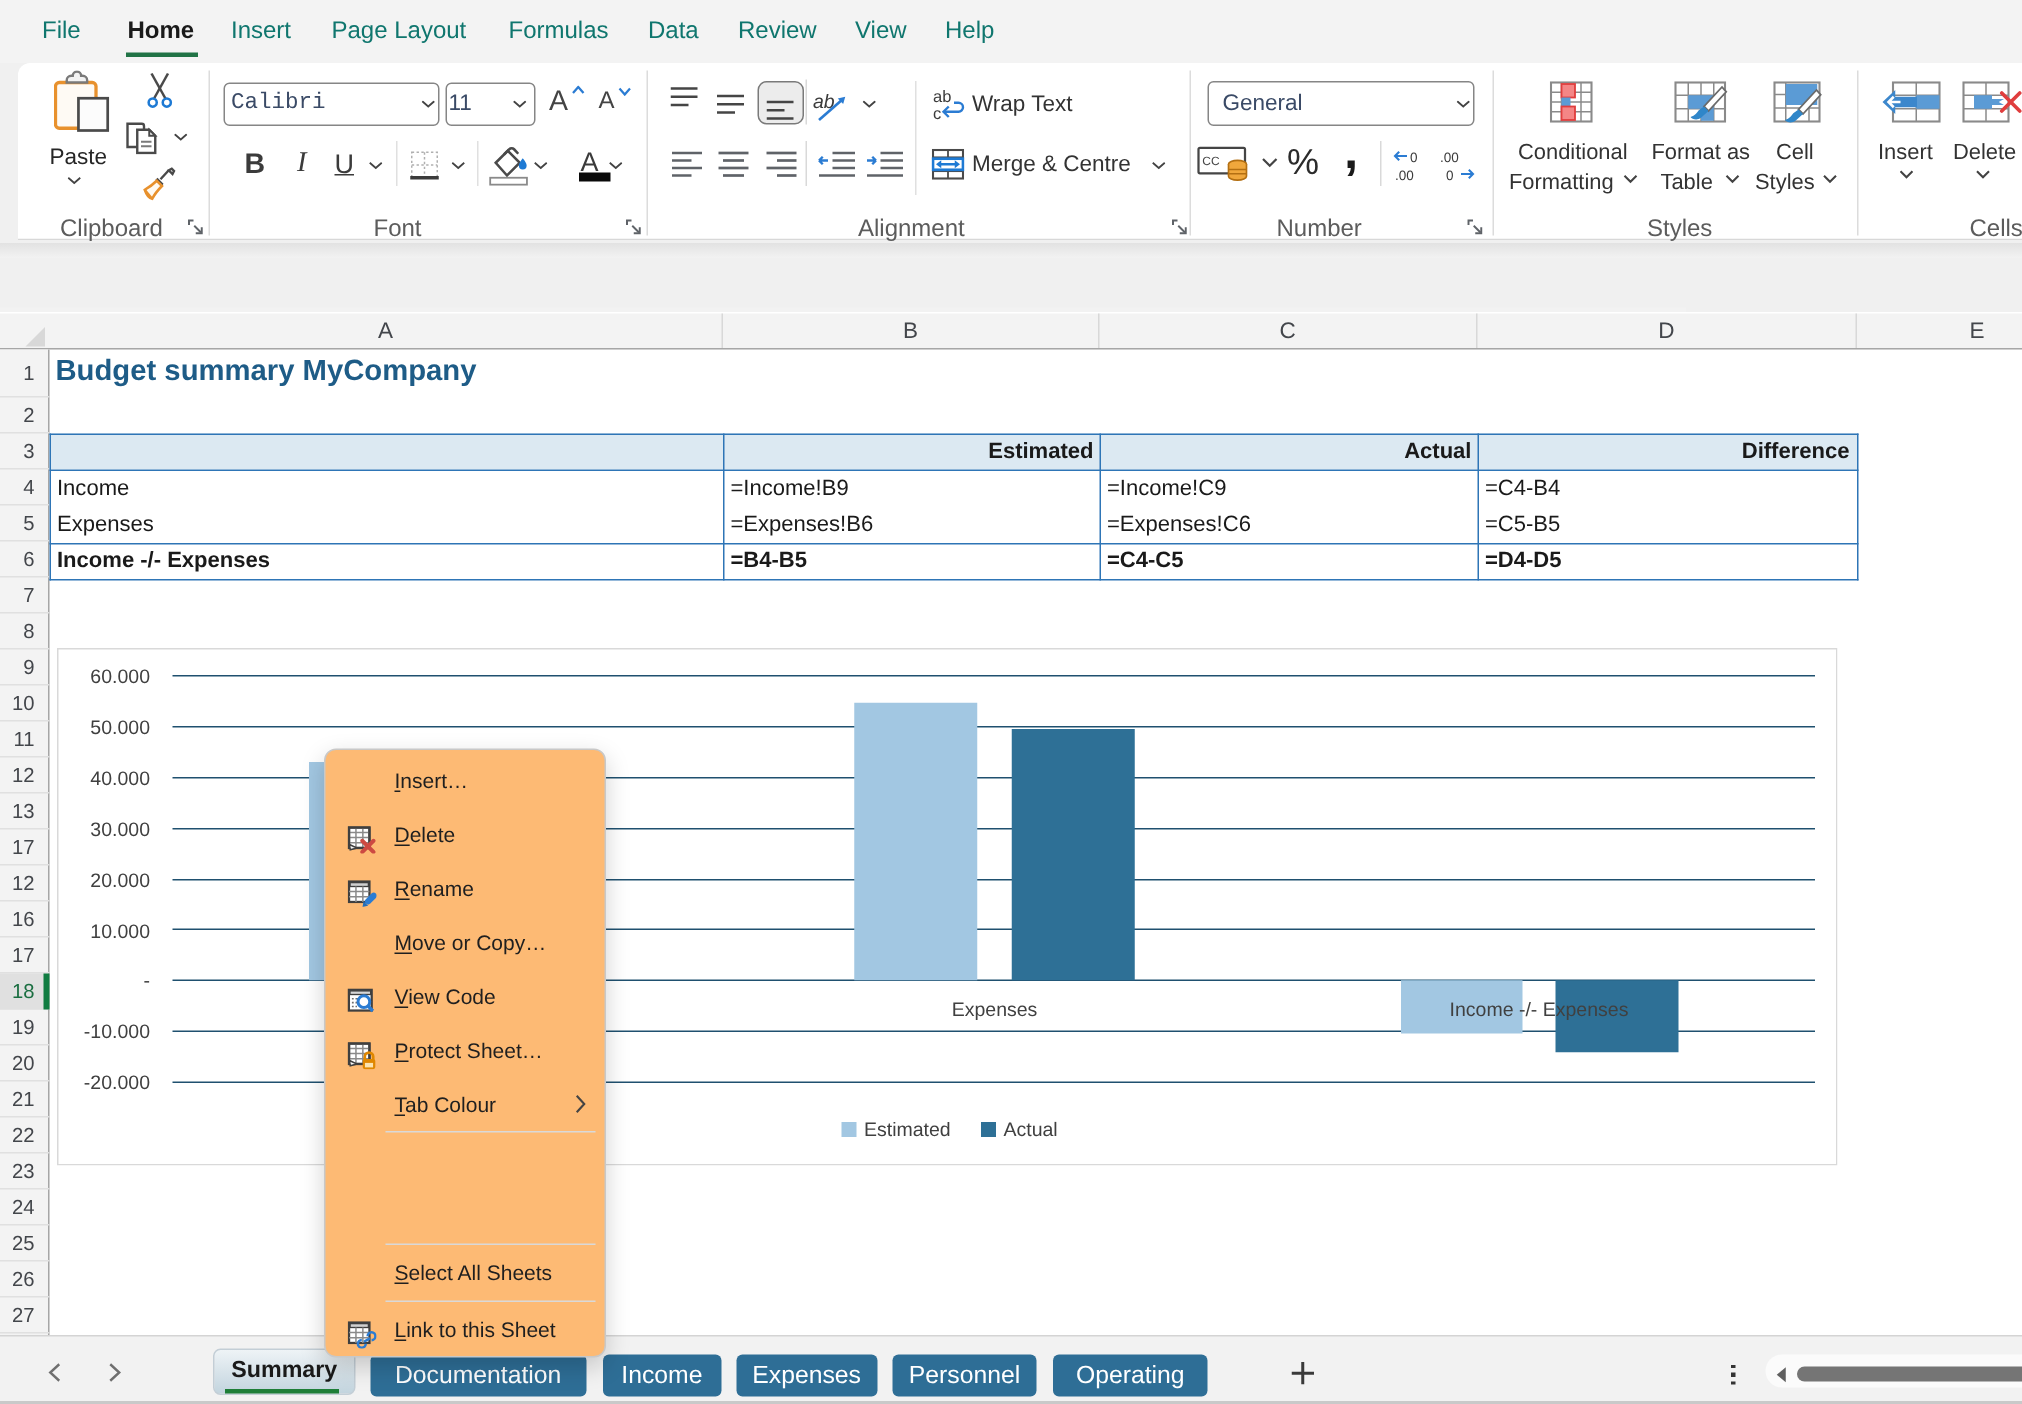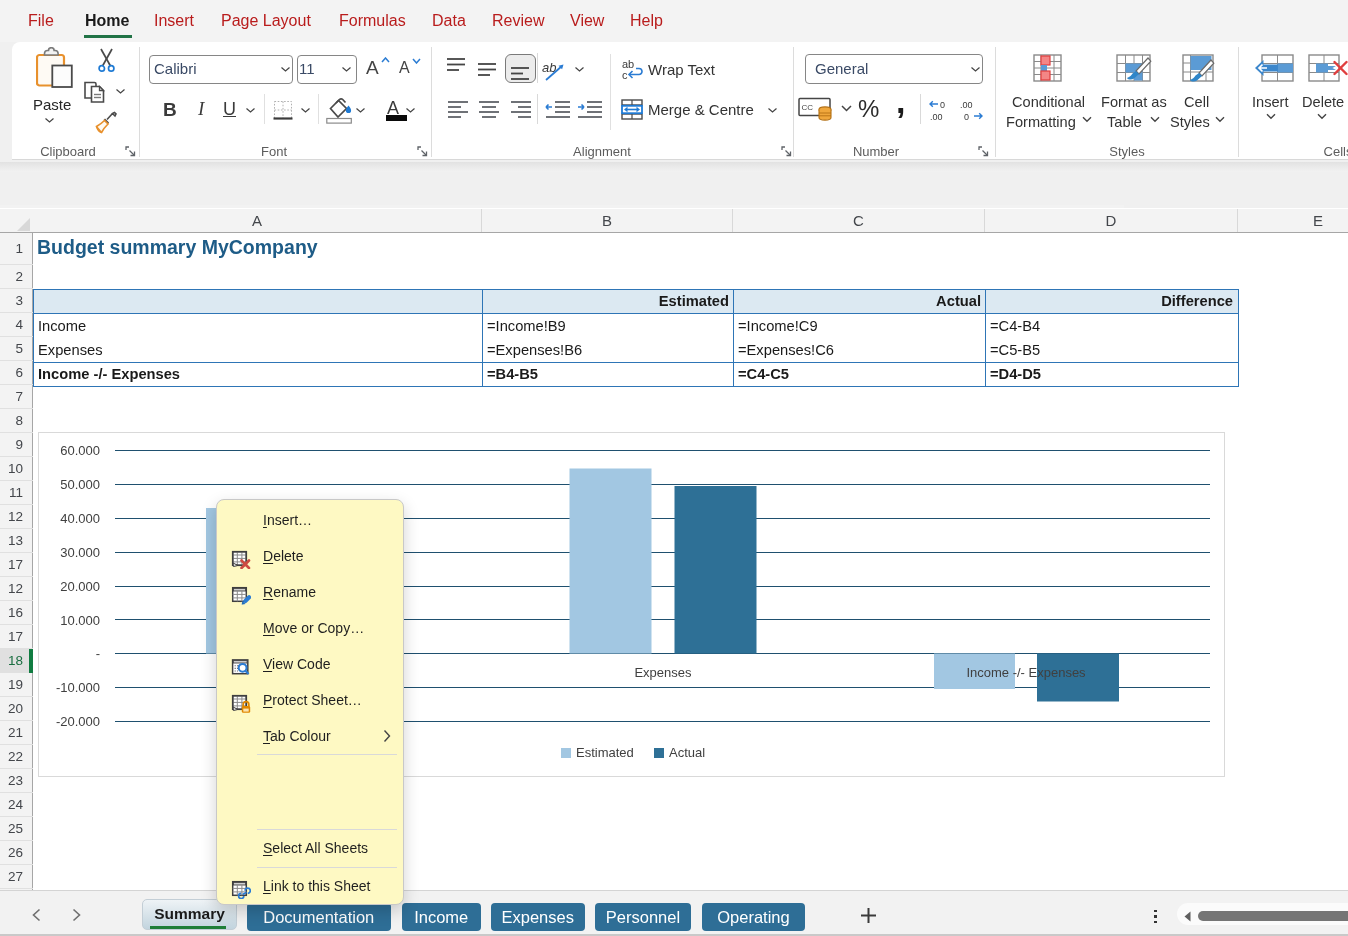--- a/index.html
+++ b/index.html
@@ -1,43 +1,43 @@
 <!DOCTYPE html>
 <html><head>
 <meta charset="utf-8">
 <style>
   * { margin:0; padding:0; box-sizing:border-box; }
   html,body { width:1348px; height:936px; overflow:hidden; }
   body { font-family:"Liberation Sans", sans-serif; background:#f0f0f0; position:relative; }
   .abs { position:absolute; }
   
   #menurow { left:0; top:0; width:1348px; height:42px; background:#f3f3f3; }
-  #menurow .mi { position:absolute; top:12px; font-size:16px; color:#b91c1c; white-space:nowrap; }
+  #menurow .mi { position:absolute; top:12px; font-size:16px; color:#0f766e; white-space:nowrap; }
   
   #ribbon { left:0; top:42px; width:1348px; height:119px; background:#f0f0f0; }
   #ribbonpanel { position:absolute; left:12px; top:0; width:1336px; height:118px; background:#ffffff; border-radius:8px 0 0 0; border-bottom:1px solid #d8d8d8; }
   .gsep { position:absolute; top:5px; height:110px; width:1px; background:#dcdcdc; }
-  .glabel { position:absolute; top:102px; font-size:13px; color:#5c5c5c; white-space:nowrap; text-align:center; }
+  .glabel { position:absolute; top:102px; font-size:16px; color:#5c5c5c; white-space:nowrap; text-align:left; }
   .launcher { position:absolute; width:11px; height:11px; }
   .rtext { position:absolute; font-size:15px; color:#333; white-space:nowrap; }
   .rsmall { position:absolute; font-size:14.6px; color:#333; white-space:nowrap; text-align:center; }
   .chev { position:absolute; width:9px; height:5px; }
   .combo { position:absolute; background:#fff; border:1px solid #868686; border-radius:4px; }
   
   #fbar { left:0; top:161px; width:1124px; height:47px; background:#f2f2f2;margin-top:44px; }
   .fbox { position:absolute; background:#fff; border:1px solid #d2d2d2; border-radius:4px; }
   
   #sheet { left:0; top:208px; width:1348px; height:682px; background:#ffffff; }
   #colhead { position:absolute; left:0; top:1px; width:1348px; height:24px; background:#f3f3f3; border-bottom:1px solid #a6a6a6; }
   .colhd { position:absolute; top:0; height:23px; font-size:15px; color:#43464b; text-align:center; line-height:23px; border-right:1px solid #d8d8d8; }
   #rowhead { position:absolute; left:0; top:25px; width:33px; height:657px; background:#f3f3f3; border-right:1px solid #a6a6a6; }
   .rowhd { position:absolute; left:0; width:32px; font-size:13.5px; color:#43464b; text-align:right; padding-right:9px; }
   .cell { position:absolute; font-size:14.7px; color:#1a1a1a; white-space:nowrap; }
   
-  #cmenu { left:216px; top:499px; width:188px; height:406px; background:#fef9c3; border:1px solid #c8c8c8; border-radius:8px; box-shadow:0 6px 16px rgba(0,0,0,0.18); z-index:50; }
+  #cmenu { left:216px; top:499px; width:188px; height:406px; background:#fdba74; border:1px solid #c8c8c8; border-radius:8px; box-shadow:0 6px 16px rgba(0,0,0,0.18); z-index:50; }
   .mitem { position:absolute; left:0; width:186px; font-size:14px; color:#1f1f1f; white-space:nowrap; }
   .mitem span.txt { position:absolute; left:46px; }
   .micon { position:absolute; left:14px; width:20px; height:20px; }
   .msep { position:absolute; left:40px; width:140px; height:1px; background:#d9d9d9; }
   
   #tabbar { left:0; top:890px; width:1348px; height:46px; background:#f2f2f2; border-top:1px solid #d4d4d4; }
   .stab { position:absolute; top:12px; height:28px; background:#2e6e96; border-radius:4px; color:#ffffff; font-size:16.5px; text-align:center; line-height:28px; }
 </style>
 </head>
 <body>
@@ -99,21 +99,21 @@
 </svg>
 <div class="glabel" style="left:28px;width:56px;">Clipboard</div>
 <svg class="launcher" style="left:113px;top:104px" viewBox="0 0 11 11">
         <g stroke="#5f6368" stroke-width="1.3" fill="none">
           <path d="M1 4 V1 H4"></path>
           <path d="M4.5 4.5 L9 9"></path>
           <path d="M9.5 5.5 V9.5 H5.5"></path>
         </g>
       </svg>
 <div class="combo" style="left:137px;top:13px;width:144px;height:29px;"></div>
-<div class="rtext" style="left:142px;top:18px;color:#3a4a66;">Calibri</div>
+<div class="rtext" style="left:142px;top:18px;color:#3a4a66;font-family:Liberation Mono, monospace;">Calibri</div>
 <svg class="chev" style="left:269px;top:25px" viewBox="0 0 9 5">
         <path d="M0.5 0.5 L4.5 4 L8.5 0.5" fill="none" stroke="#444" stroke-width="1.2"></path>
       </svg>
 <div class="combo" style="left:285px;top:13px;width:60px;height:29px;"></div>
 <div class="rtext" style="left:287px;top:18px;color:#3a4a66;">11</div>
 <svg class="chev" style="left:330px;top:25px" viewBox="0 0 9 5">
         <path d="M0.5 0.5 L4.5 4 L8.5 0.5" fill="none" stroke="#444" stroke-width="1.2"></path>
       </svg>
 <div class="rtext" style="left:354px;top:15px;font-size:19px;color:#444">A</div>
 <svg class="abs" style="left:369px;top:15px" width="9" height="6" viewBox="0 0 9 6">

